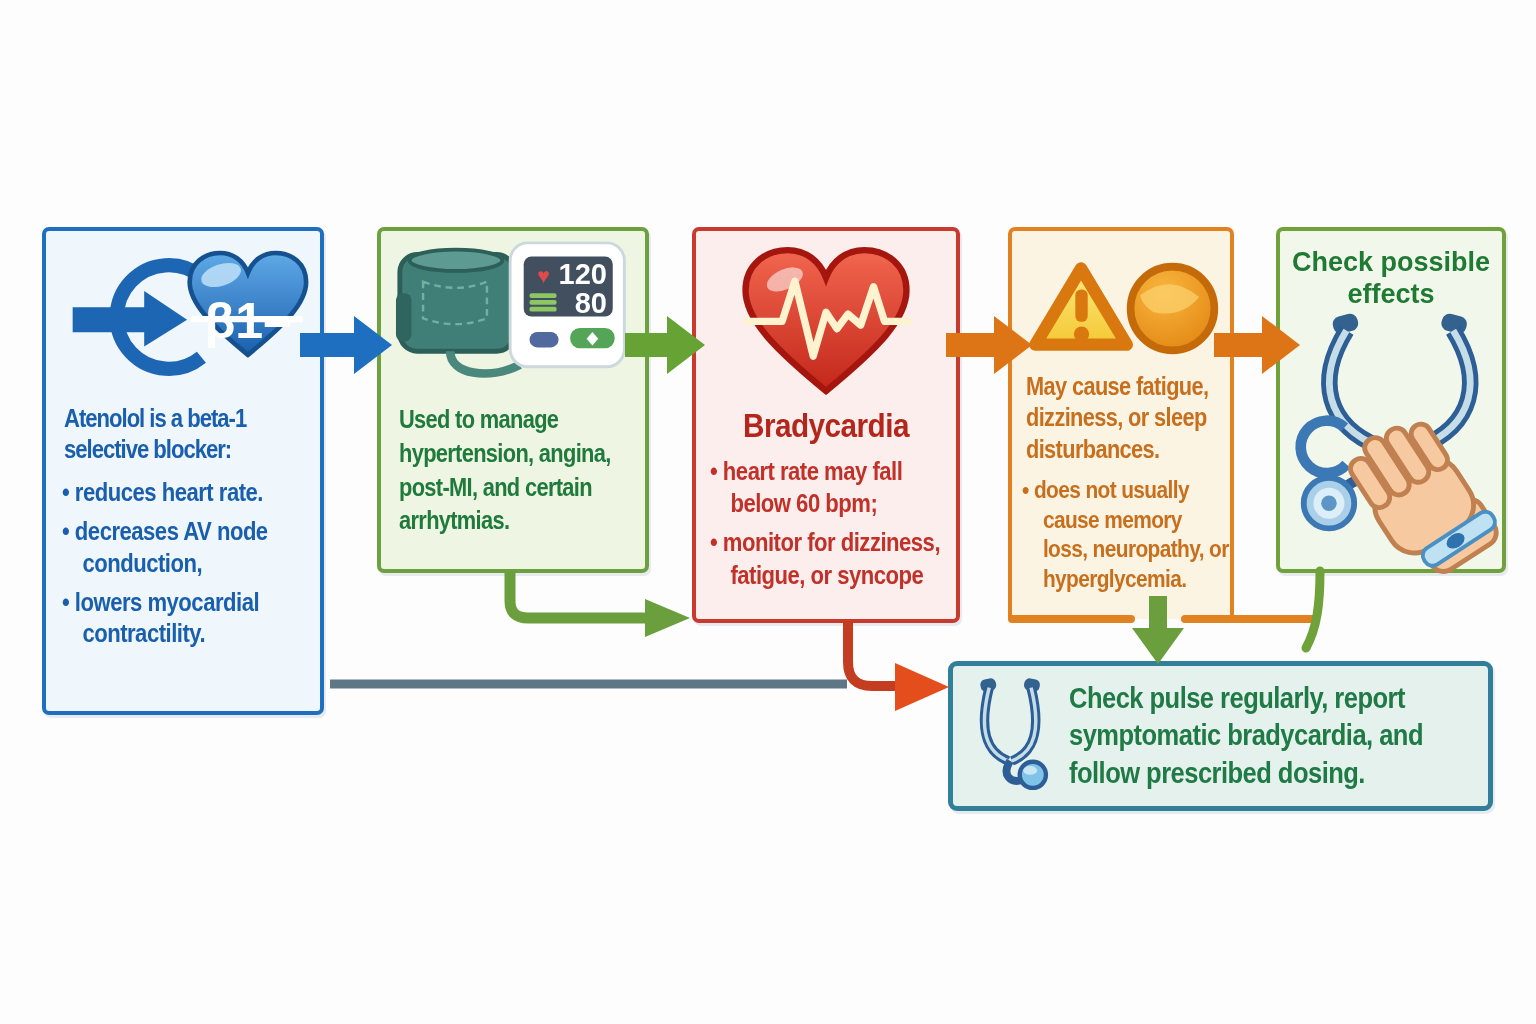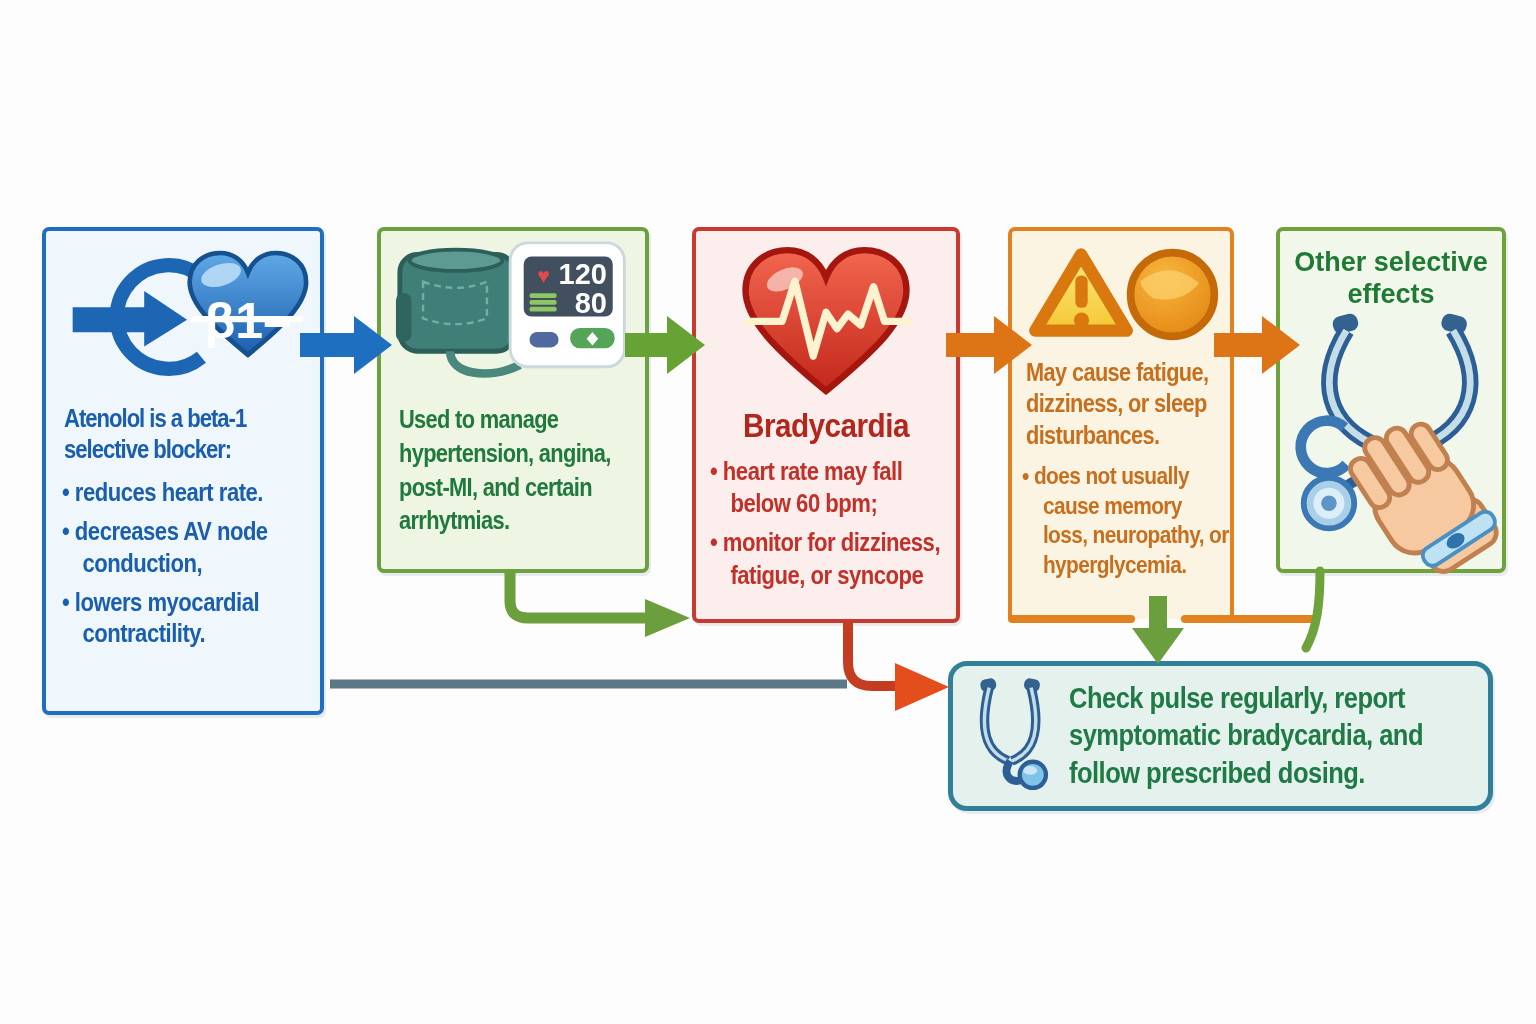--- a/index.html
+++ b/index.html
@@ -17,28 +17,28 @@
   #box1 h2{font-size:26px;line-height:1.2;color:#1a5fad;margin:10px 0 12px 2px;letter-spacing:-1.2px;}
   #box1 ul{font-size:26px;font-weight:bold;color:#1a5fad;line-height:1.22;}
   
   #box2{left:377px;top:227px;width:272px;height:346px;border:4px solid #6ba23f;background:#eef5e3;padding:8px 12px;}
   #box2 p{font-size:26px;font-weight:bold;color:#1f7a3c;line-height:1.3;margin:14px 0 0 6px;letter-spacing:-.8px;transform:scaleX(.84);transform-origin:0 0;width:119%;}
   
   #box3{left:692px;top:227px;width:268px;height:396px;border:4px solid #c93a2e;background:#fceeec;padding:10px 14px;}
   #box3 h2{font-size:33px;color:#b3261c;text-align:center;margin:6px 0 10px 0;}
   #box3 ul{font-size:26px;font-weight:bold;color:#c23129;line-height:1.24;}
   
-  #box4{left:1008px;top:227px;width:226px;height:392px;border:4px solid #e28120;border-bottom:none;background:#fcf4e3;padding:8px 10px;border-radius:7px 7px 0 0;box-shadow:none;}
+  #box4{left:1008px;top:227px;width:226px;height:392px;border:4px solid #e28120;border-bottom:none;background:#fcf4e3;padding:22px 10px;border-radius:7px 7px 0 0;box-shadow:none;}
   #box4 .lead{font-size:25px;font-weight:bold;color:#c76f1d;line-height:1.25;margin:8px 0 10px 4px;width:116%;transform:scaleX(.87);transform-origin:0 0;letter-spacing:-.7px;}
   #box4 ul{font-size:24px;font-weight:bold;color:#c76f1d;line-height:1.24;width:120%;transform:scaleX(.87);transform-origin:0 0;letter-spacing:-.7px;}
   
   #box5{left:1276px;top:227px;width:230px;height:346px;border:4px solid #70a23b;background:#f1f7eb;padding:8px 6px;}
   #box5 h2{font-size:27px;color:#1f7a33;text-align:center;line-height:1.18;margin:8px 0 2px 0;}
   
-  #boxAdvice{left:948px;top:661px;width:545px;height:150px;border:5px solid #2f8098;border-radius:19px;background:#e4f1ed;display:flex;align-items:center;padding:8px 14px 8px 10px;}
+  #boxAdvice{left:948px;top:661px;width:545px;height:150px;border:5px solid #2f8098;border-radius:9px;background:#e4f1ed;display:flex;align-items:center;padding:8px 14px 8px 10px;}
   #boxAdvice .txt{font-size:29px;font-weight:bold;color:#1f7a45;line-height:1.28;transform:scaleX(.88);transform-origin:0 50%;width:114%;letter-spacing:-.6px;}
   #boxAdvice .txt b{font-weight:bold;}
   svg text{font-family:"Liberation Sans",sans-serif;}
   #connectors{position:absolute;left:0;top:0;z-index:6;pointer-events:none;}
   .box{z-index:3;}
   .icon-wrap{display:block;margin:0 auto;}
 </style>
 </head>
 <body>
 
@@ -126,21 +126,21 @@
       <circle cx="158" cy="58" r="44" fill="url(#gOrb)" stroke="#c56a08" stroke-width="8"></circle>
       <path d="M124 44 Q156 20 186 46 Q168 68 138 62 Q126 54 124 44 Z" fill="#fbd06b" opacity="0.75"></path>
     </svg>
     <p class="lead">May cause fatigue, dizziness, or sleep disturbances.</p>
     <ul class="blist">
       <li>does not usually cause memory loss, neuropathy, or hyperglycemia.</li>
     </ul>
   </div>
 
   <div class="box" id="box5">
-    <h2>Other selective effects</h2>
+    <h2>Check possible effects</h2>
     <svg class="icon-wrap" width="214" height="262" viewBox="0 0 220 270">
       <rect x="48" y="2" width="26" height="18" rx="8" fill="#33628f" transform="rotate(-15 61 11)"></rect>
       <rect x="160" y="2" width="26" height="18" rx="8" fill="#33628f" transform="rotate(15 173 11)"></rect>
       <path d="M62 18 C 30 70, 42 116, 96 138" fill="none" stroke="#2d5e96" stroke-width="17"></path>
       <path d="M62 18 C 30 70, 42 116, 96 138" fill="none" stroke="#c4dde6" stroke-width="7"></path>
       <path d="M172 18 C 204 70, 192 116, 138 138" fill="none" stroke="#2d5e96" stroke-width="17"></path>
       <path d="M172 18 C 204 70, 192 116, 138 138" fill="none" stroke="#c4dde6" stroke-width="7"></path>
       <path d="M92 136 Q117 148 142 136" fill="none" stroke="#2d5e96" stroke-width="16"></path>
       <path d="M117 144 C 98 168, 66 168, 56 186" fill="none" stroke="#2d5e96" stroke-width="11"></path>
       <path d="M60 118 a27 27 0 1 0 2 38" fill="none" stroke="#3c78b4" stroke-width="11"></path>

